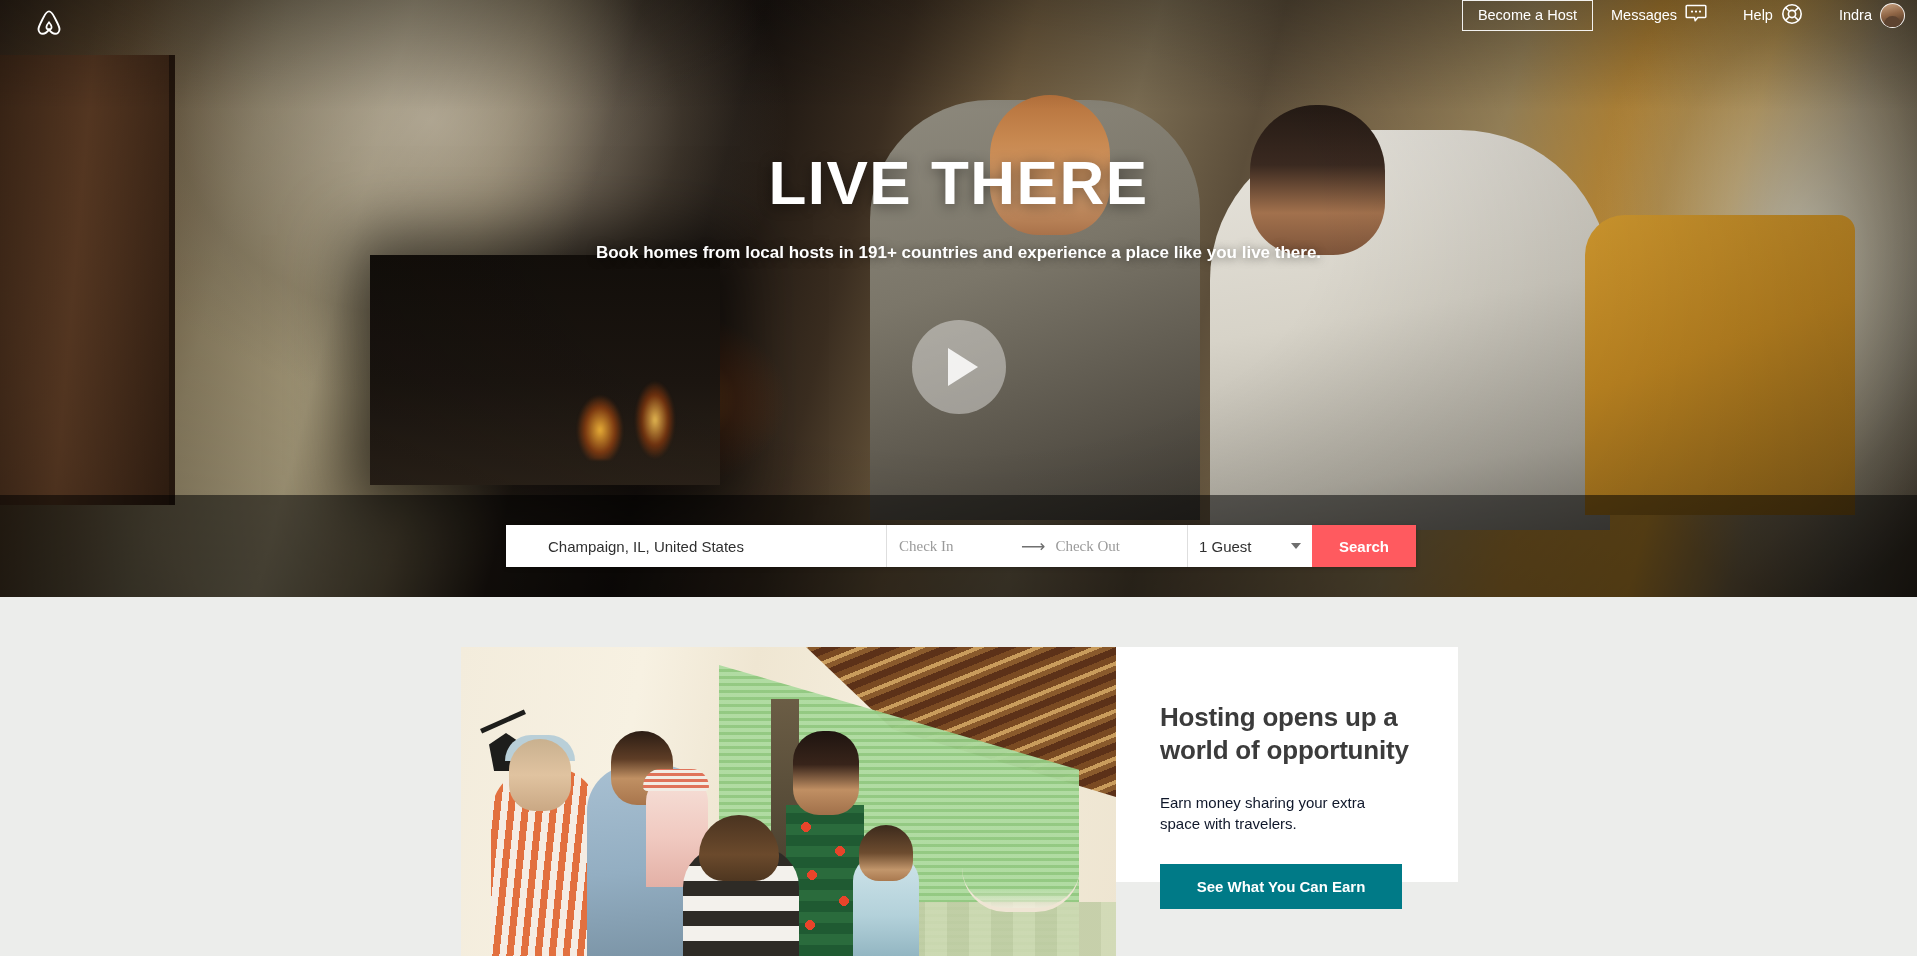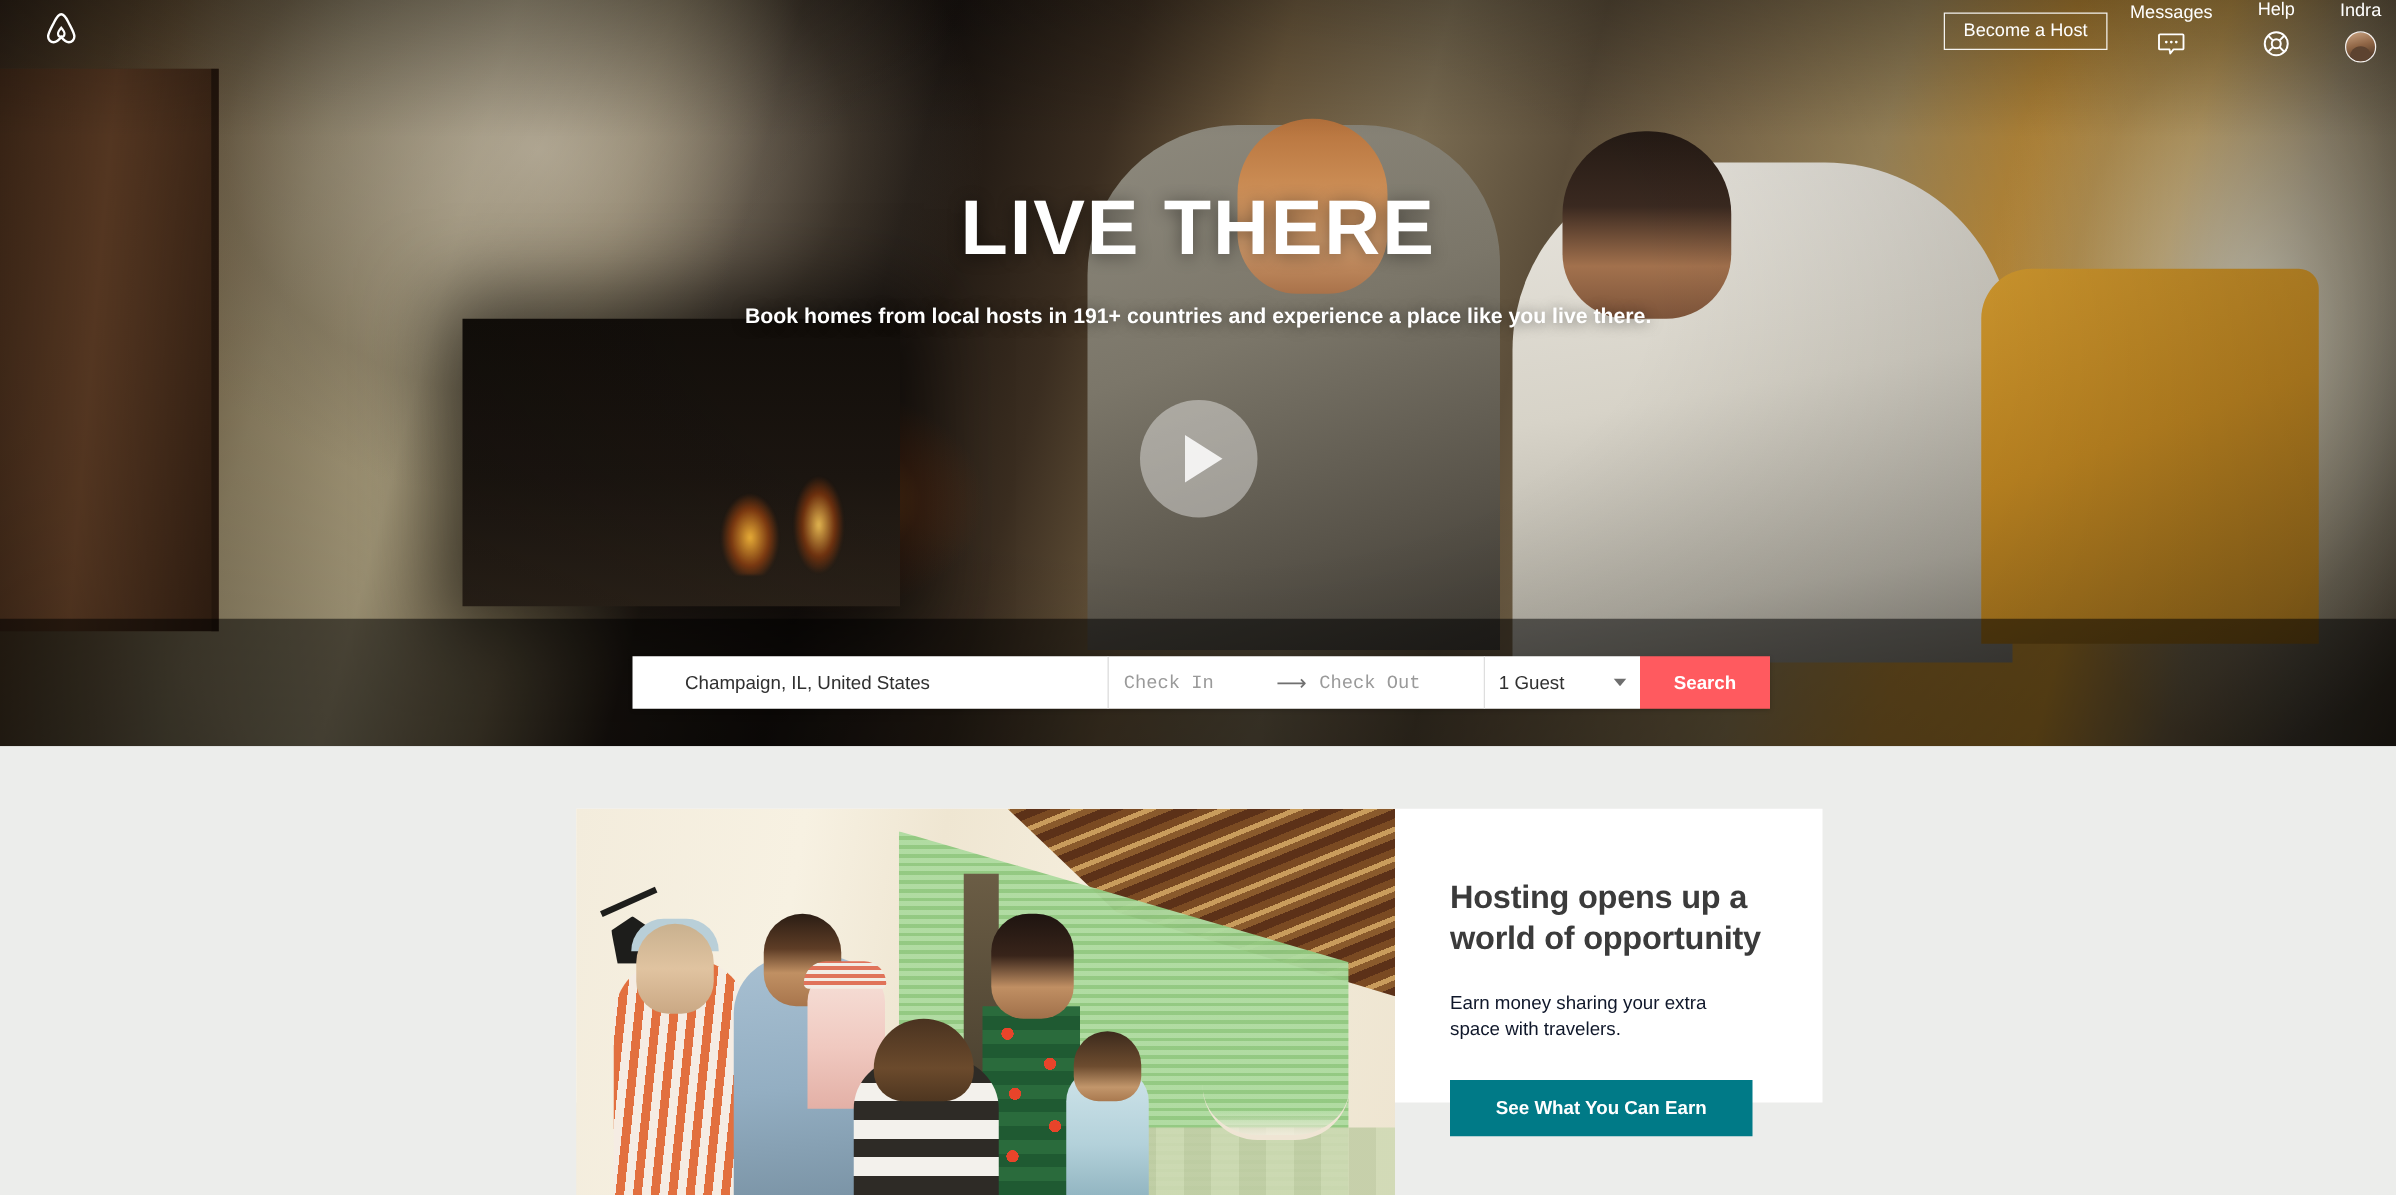--- a/index.html
+++ b/index.html
@@ -108,21 +108,20 @@
   .become-host {
     border: 1px solid rgba(255,255,255,0.92);
     color: #fff; font-size: 14.5px; padding: 7px 15px;
     background: transparent; cursor: pointer; line-height: 1;
     font-family: "Liberation Sans", sans-serif;
   }
   .hdr-item {
     display: flex; align-items: center; gap: 8px;
     color: #fff; font-size: 14.5px; cursor: pointer;
     padding: 0 18px;
-    flex-direction: column;
   }
   .hdr-label { white-space: nowrap; }
   .avatar {
     width: 25px; height: 25px; border-radius: 50%;
     background: linear-gradient(165deg,#caa483 0%,#8f6545 45%,#3b2a1e 100%);
     border: 1px solid rgba(255,255,255,0.9);
     position: relative; overflow: hidden; flex: none;
   }
   .avatar::after {
     content: ""; position: absolute; left: 50%; top: 52%;
@@ -180,21 +179,21 @@
     margin-left: 31px;
   }
   .sb-input::placeholder { color: #9a9a9a; }
   .sb-dates {
     width: 301px; background: #fff; display: flex; align-items: center;
     border-right: 1px solid #dedede; padding: 0 12px; gap: 10px;
   }
   .sb-date {
     border: none; outline: none; font-size: 15px; color: #303030;
     background: transparent; width: 112px;
-    font-family: Liberation Mono, monospace;
+    font-family: Liberation Serif, serif;
   }
   .sb-date::placeholder { color: #9a9a9a; }
   .sb-arrow { color: #707070; font-size: 17px; line-height: 1; }
   .sb-guests {
     width: 124px; background: #fff; display: flex; align-items: center;
     justify-content: space-between; padding: 0 11px; cursor: pointer;
   }
   .sb-guests-label { font-size: 15px; color: #303030; }
   .caret {
     width: 0; height: 0;

